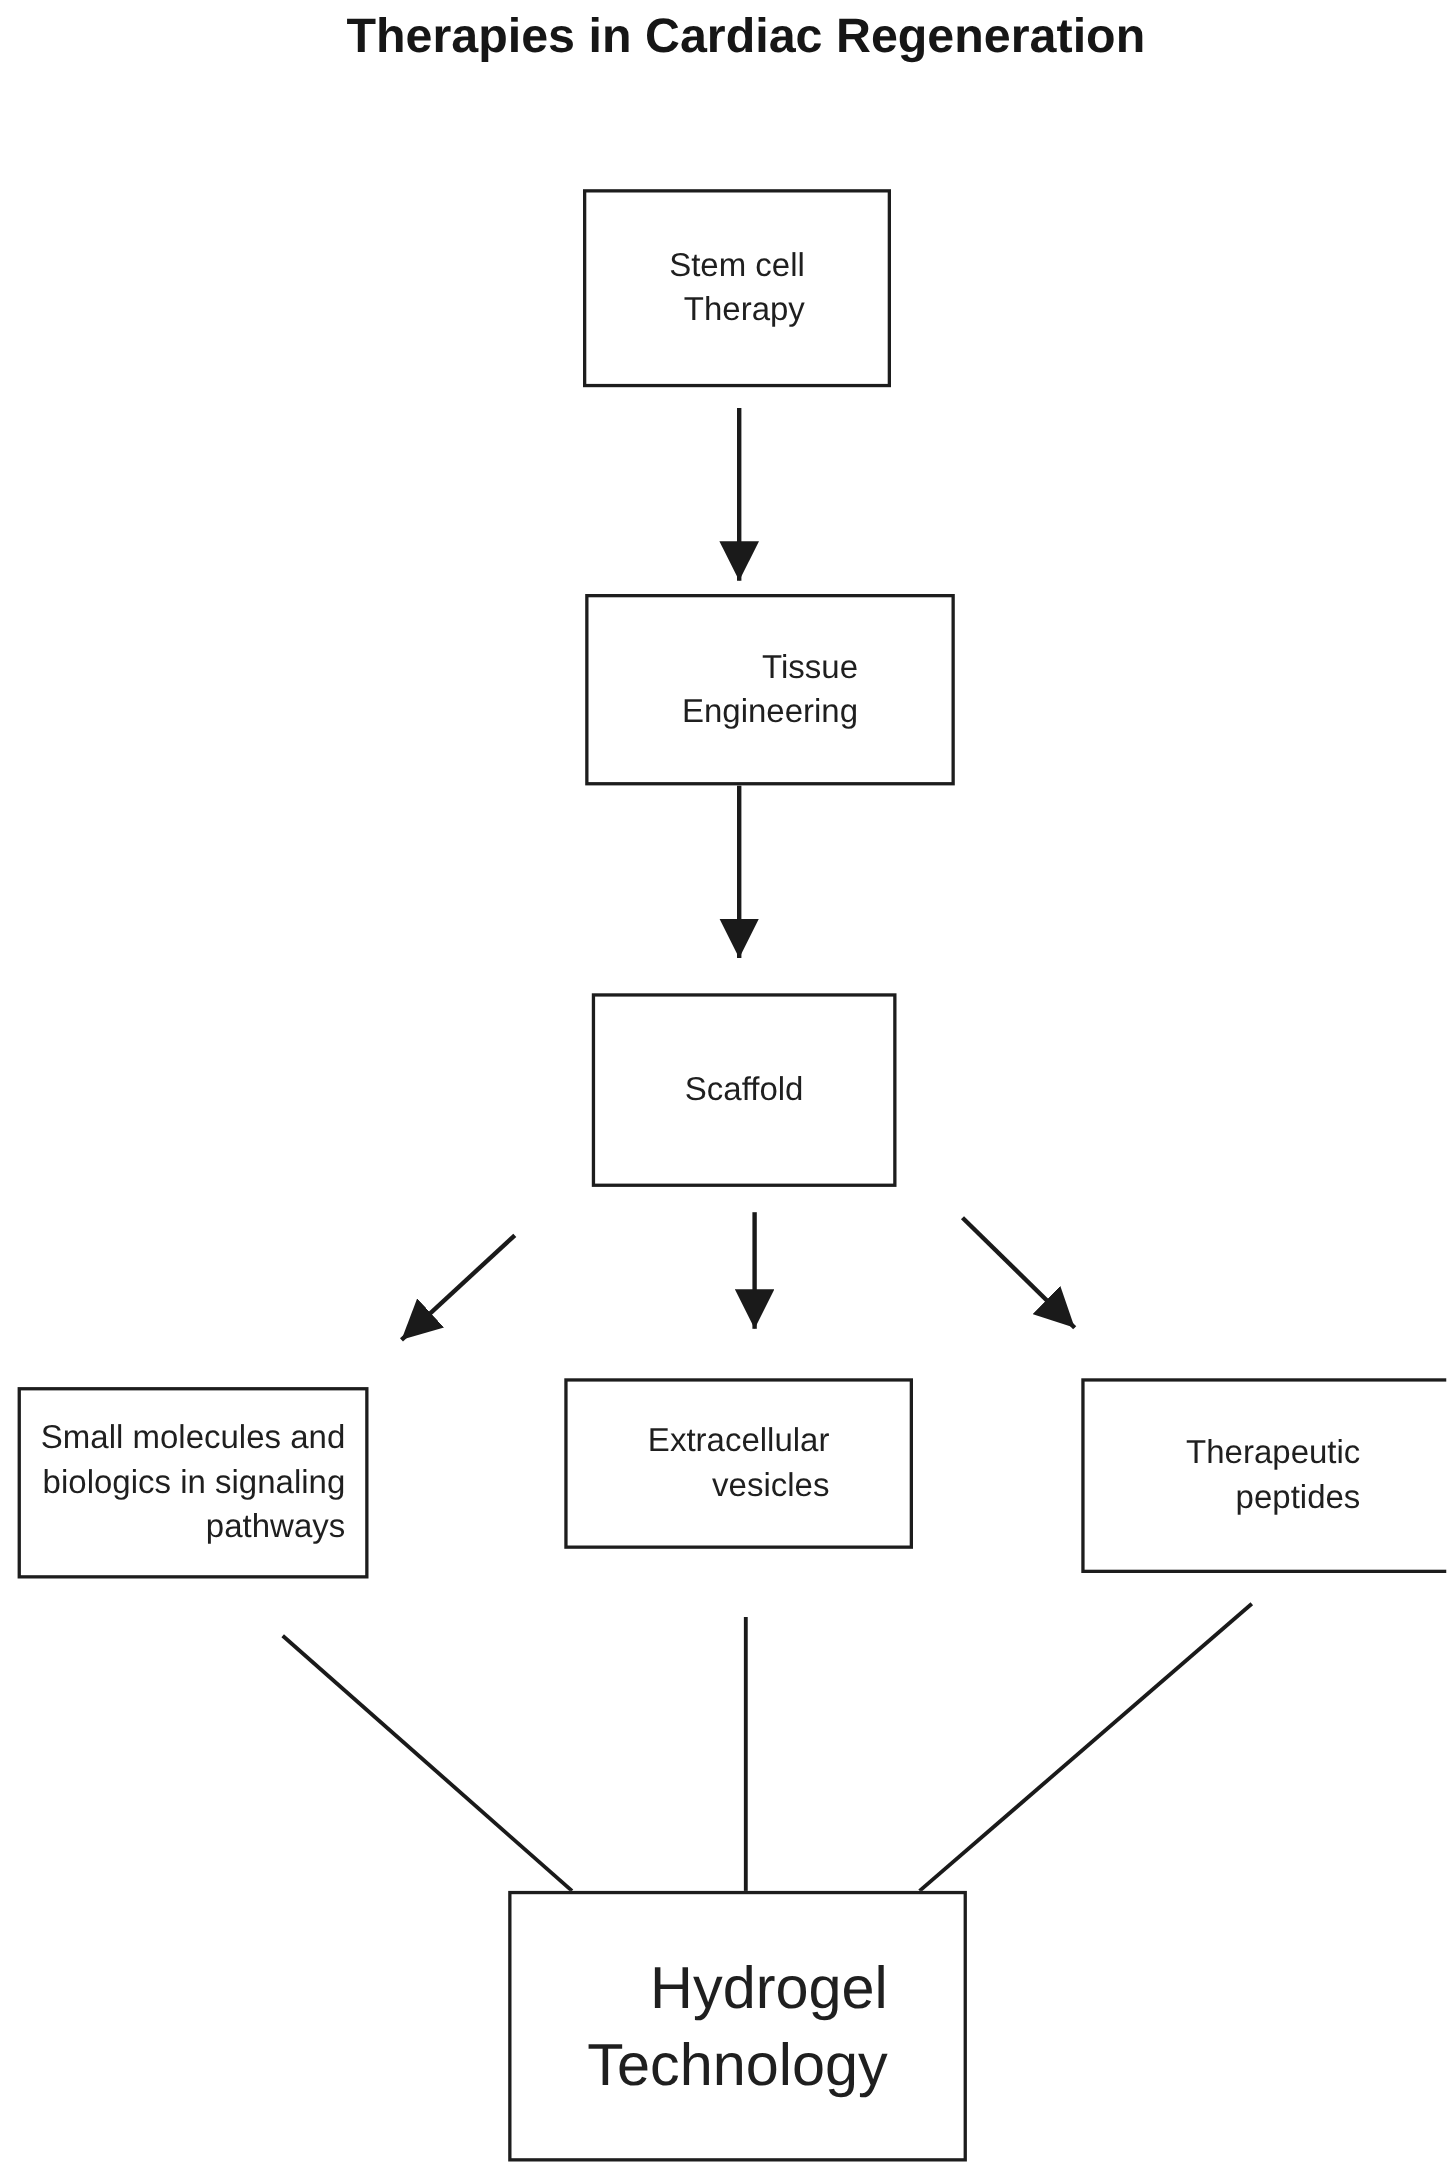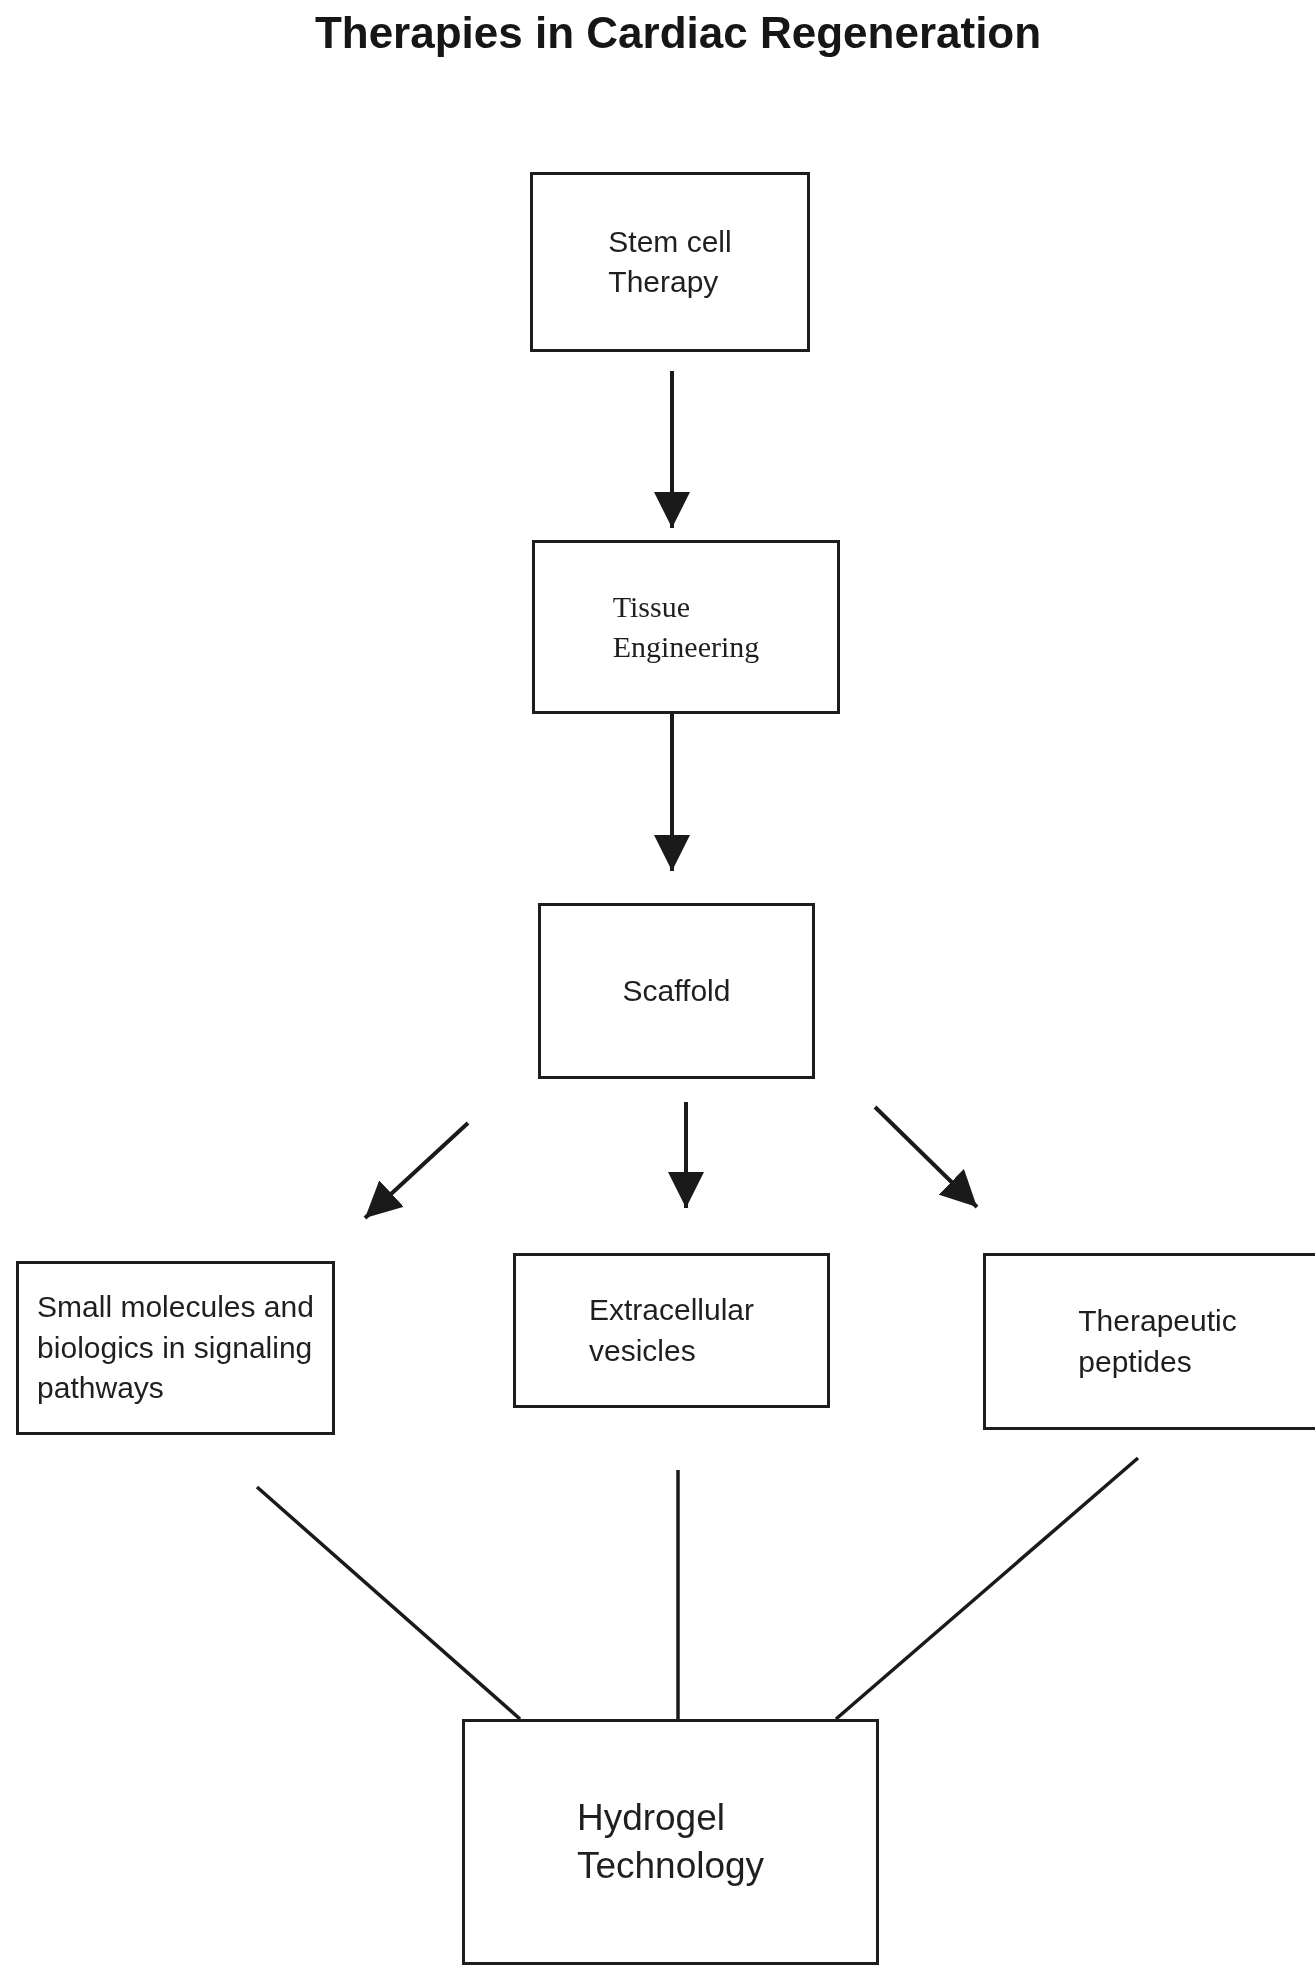--- a/index.html
+++ b/index.html
@@ -29,28 +29,28 @@
     padding-left: 28px;
   }
   .node {
     position: absolute;
     box-sizing: border-box;
     border: 3px solid #1d1d1d;
     background: #ffffff;
     display: flex;
     align-items: center;
     justify-content: center;
-    text-align: left;
+    text-align: right;
     color: #1f1f1f;
     font-size: 30px;
     line-height: 1.35;
     white-space: pre-line;
   }
   .node--large {
-    font-size: 37px;
+    font-size: 54px;
     line-height: 1.3;
   }
   .edges-layer {
     position: absolute;
     left: 0;
     top: 0;
     width: 1315px;
     height: 1985px;
     pointer-events: none;
   }
@@ -90,21 +90,21 @@
     <line class="edge edge--thin" x1="257" y1="1487" x2="520" y2="1719"></line>
 
     <line class="edge edge--thin" x1="678" y1="1470" x2="678" y2="1719"></line>
 
     <line class="edge edge--thin" x1="1138" y1="1458" x2="836" y2="1719"></line>
   </svg>
 
   <div class="node" style="left:530px; top:172px; width:280px; height:180px;">Stem cell
 Therapy</div>
 
-  <div class="node" style="left:532px; top:540px; width:308px; height:174px;font-family:Liberation Serif, serif;">Tissue
+  <div class="node" style="left:532px; top:540px; width:336px; height:174px;">Tissue
 Engineering</div>
 
   <div class="node" style="left:16px; top:1261px; width:319px; height:174px;">Small molecules and
 biologics in signaling
 pathways</div>
 
   <div class="node" style="left:538px; top:903px; width:277px; height:176px;">Scaffold</div>
 
   <div class="node" style="left:513px; top:1253px; width:317px; height:155px;">Extracellular
 vesicles</div>

